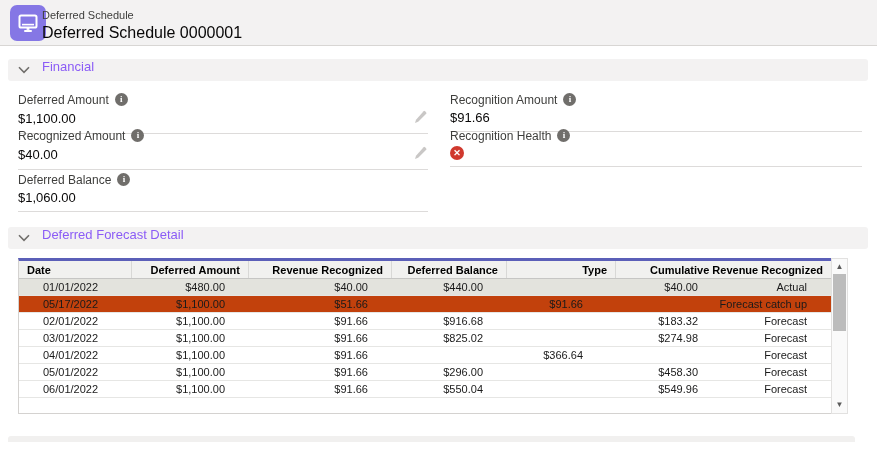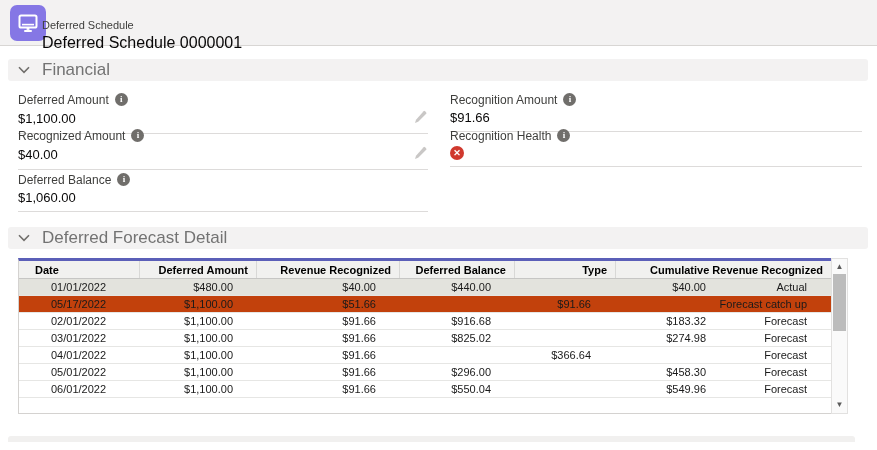--- a/index.html
+++ b/index.html
@@ -12,30 +12,30 @@
   
   .record-header {
     position:absolute; left:0; top:0; width:877px; height:46px;
     background:#f3f2f2; border-bottom:1px solid #d8d6d4;
   }
   .entity-icon {
     position:absolute; left:10px; top:5px; width:36px; height:36px;
     border-radius:7px; background:#8577e5;
     display:flex; align-items:center; justify-content:center;
   }
-  .titles { position:absolute; left:42px; top:18px; }
+  .titles { position:absolute; left:42px; top:8px; }
   .entity-label { font-size:11px; color:#3e3e3c; line-height:14px; }
   .record-title { font-size:16px; font-weight:normal; color:#080707; line-height:20px; margin-top:1px; }
 
   
   .section-bar {
     position:absolute; left:8px; width:860px; height:22px;
     background:#f3f2f2; border-radius:3px;
-    display:flex; align-items:center; padding-left:10px;
-    font-size:17px; color:#737373; cursor:pointer;
+    display:flex; padding-left:10px;
+    font-size:13px; color:#8b5cf6; cursor:pointer;
   }
   .section-bar .chev { margin-right:12px; display:flex; align-items:center; }
   #sec-financial { top:59px; }
   #sec-forecast  { top:227px; }
 
   
   .field { position:absolute; }
   .f-left  { left:18px;  width:410px; }
   .f-right { left:450px; width:412px; }
   .ftop-a { top:92px; }
@@ -66,21 +66,21 @@
     border-bottom:1px solid #d4d2d0; overflow:hidden;
   }
   .grid-header {
     display:flex; height:18px; background:#f1f1ef;
     border-bottom:1px solid #c6c6c4; font-size:11px; font-weight:bold; color:#000;
   }
   .gh-cell { display:flex; align-items:center; padding:0 8px; border-right:1px solid #d8d8d6; }
   .gh-cell:last-child { border-right:none; }
   .grid-row { display:flex; height:17px; font-size:11px; color:#1a1a1a; border-bottom:1px solid #e6e6e4; background:#fff; }
   .gr-cell { display:flex; align-items:center; padding:0 24px; overflow:hidden; white-space:nowrap; }
-  .c0 { width:113px;  justify-content:flex-start;margin-left:8px; }
+  .c0 { width:113px;  justify-content:flex-start; }
   .c1 { width:117px; justify-content:flex-end; }
   .c2 { width:143px; justify-content:flex-end; }
   .c3 { width:115px; justify-content:flex-end; }
   .c4 { width:215px; justify-content:flex-end; }
   .c5 { flex:1;      justify-content:flex-end; }
   .row-gray   { background:#e3e3dd; }
   .row-yellow { background:#c2410c; }
 
   
   .vscroll {

